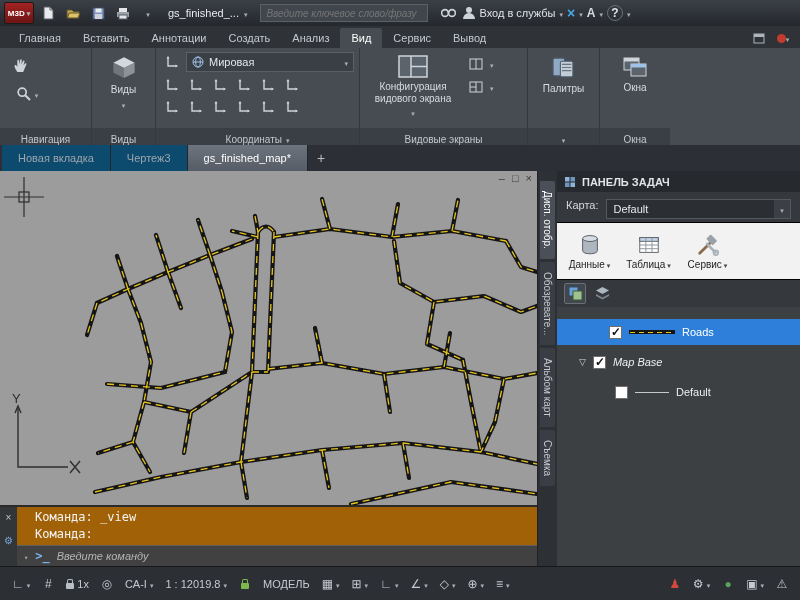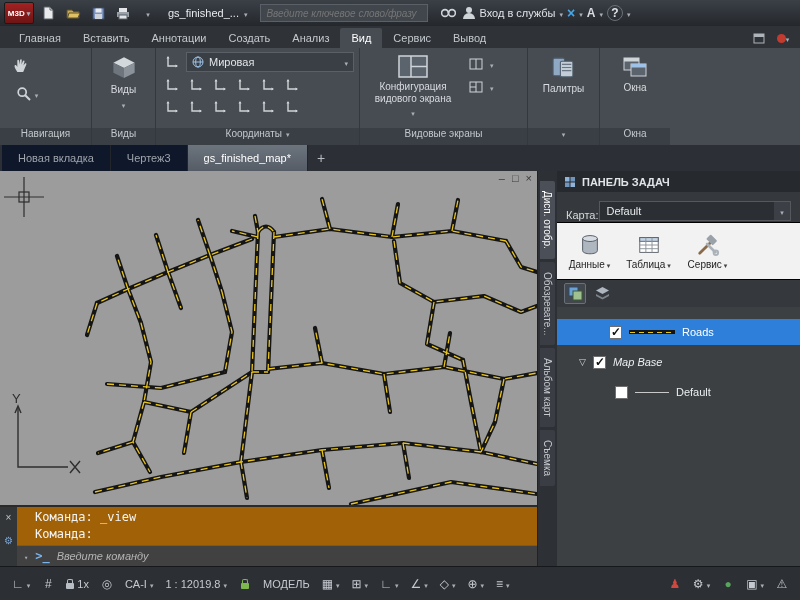--- a/index.html
+++ b/index.html
@@ -31,33 +31,33 @@
   .rtab{padding:4px 11px 4px;color:#c3c8ce;cursor:default;white-space:nowrap}
   .rtab.active{background:#474c53;color:#fff;border-radius:2px 2px 0 0}
   .rtab-icons{margin-left:auto;display:flex;align-items:center;gap:6px;padding:0 8px 2px}
   .rtab-ico{width:18px;height:16px;display:flex;align-items:center;justify-content:center}
   .red-dot{width:9px;height:9px;border-radius:50%;background:#c23b2e;display:inline-block}
 
   
   .ribbon{height:97px;background:#474c53;display:flex;align-items:stretch;flex:0 0 auto}
   .panel{display:flex;flex-direction:column;border-right:1px solid #34383d}
   .panel-body{flex:1;display:flex;gap:4px;padding:4px 5px;align-items:flex-start}
-  .panel-label{height:17px;background:#3a3f45;color:#c3c8cd;font-size:10px;display:flex;align-items:flex-start;justify-content:center;gap:4px;padding:0 4px;white-space:nowrap}
+  .panel-label{height:17px;background:#3a3f45;color:#c3c8cd;font-size:10px;display:flex;align-items:flex-end;justify-content:center;gap:4px;padding:0 4px;white-space:nowrap}
   .big-btn{display:flex;flex-direction:column;align-items:center;justify-content:flex-start;gap:3px;padding:3px 5px;color:#d8dbdf;font-size:10px;text-align:center;border-radius:2px;line-height:1.15}
   .small-btn{width:22px;height:20px;display:flex;align-items:center;justify-content:center;border-radius:2px}
   .col{display:flex;flex-direction:column;gap:4px}
   .row{display:flex;gap:3px;align-items:center}
   .dd{height:20px;background:#3a3f45;border:1px solid #5a6067;display:flex;align-items:center;gap:5px;padding:0 5px;color:#e2e5e8;font-size:11px}
   .dd .spacer{flex:1}
   .ucs-grid{display:grid;grid-template-columns:repeat(6,22px);grid-auto-rows:20px;gap:2px}
   .ucs-btn{width:22px;height:20px;display:flex;align-items:center;justify-content:center;border-radius:2px}
 
   
   .doctabs{height:26px;background:#2c3036;display:flex;align-items:stretch;padding-left:2px;flex:0 0 auto}
-  .dtab{display:flex;align-items:center;padding:0 16px;color:#9fa5ac;background:#0f172a;border-right:1px solid #22252a;font-size:11px;white-space:nowrap}
+  .dtab{display:flex;align-items:center;padding:0 16px;color:#9fa5ac;background:#0c4a6e;border-right:1px solid #22252a;font-size:11px;white-space:nowrap}
   .dtab.active{background:linear-gradient(#6c747e,#555c65);color:#fff}
   .dtab-add{width:26px;display:flex;align-items:center;justify-content:center;color:#b8bdc3;font-size:14px}
 
   
   .main{flex:1;display:flex;min-height:0}
   .draw-col{width:537px;display:flex;flex-direction:column;min-height:0}
   .viewport{height:334px;background:#9c9c9c;position:relative;overflow:hidden}
   .vp-controls{position:absolute;top:1px;right:5px;display:flex;gap:7px;color:#3a3a3a;font-size:11px}
   .vp-controls span{cursor:default}
 
@@ -70,21 +70,21 @@
   .cmd-prompt{color:#7ab4ee;font-weight:bold;font-size:12px}
   .cmd-hint{font-family:Liberation Sans, sans-serif;font-style:italic;color:#b4b4b4;font-size:11px}
 
   
   .taskpane{flex:1;display:flex;background:#35383c;border-left:1px solid #222;min-width:0}
   .tp-side{width:19px;background:#2d3034;display:flex;flex-direction:column;gap:3px;padding-top:10px;align-items:center}
   .side-tab{writing-mode:vertical-rl;font-size:10px;color:#c7cbd0;padding:10px 2px;background:#3a3e44;border-radius:0 2px 2px 0;white-space:nowrap}
   .side-tab.active{background:#4b5058;color:#fff}
   .tp-content{flex:1;display:flex;flex-direction:column;min-width:0}
   .tp-header{height:21px;background:#26292d;display:flex;align-items:center;gap:6px;padding:0 7px;color:#e2e5e8;font-weight:bold;font-size:11px}
-  .tp-map-row{height:30px;display:flex;align-items:flex-end;padding:1px 9px;color:#d6d9dc}
+  .tp-map-row{height:30px;display:flex;align-items:flex-start;gap:7px;padding:7px 9px;color:#d6d9dc}
   .tp-select{flex:1;height:20px;background:#2b2e32;border:1px solid #55595e;display:flex;align-items:center;padding:0 0 0 7px;color:#e6e9ec}
   .tp-select .spacer{flex:1}
   .tp-select .caret-box{width:16px;height:18px;background:#3c4046;display:flex;align-items:center;justify-content:center}
   .tp-toolbar{height:58px;background:#f2f2f2;border-top:1px solid #000;border-bottom:1px solid #000;display:flex;align-items:stretch;gap:2px;padding:3px 4px}
   .tpt-btn{width:57px;display:flex;flex-direction:column;align-items:center;justify-content:center;gap:2px;color:#1d1d1d;font-size:10px;border-radius:2px}
   .tpt-btn svg{width:24px;height:24px}
   .tpt-label{display:flex;align-items:center;gap:2px}
   .tpt-label .caret::after{color:#444}
   .tp-minibar{height:27px;display:flex;align-items:center;gap:5px;padding:0 7px;background:#35383c}
   .mini-btn{width:22px;height:21px;display:flex;align-items:center;justify-content:center;border:1px solid transparent;border-radius:2px}

